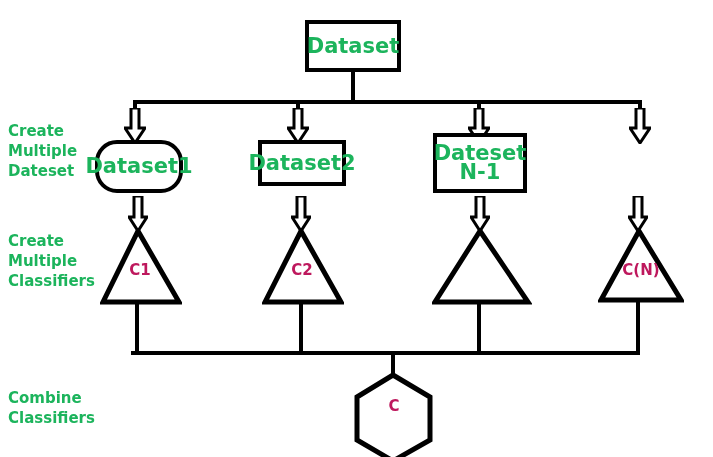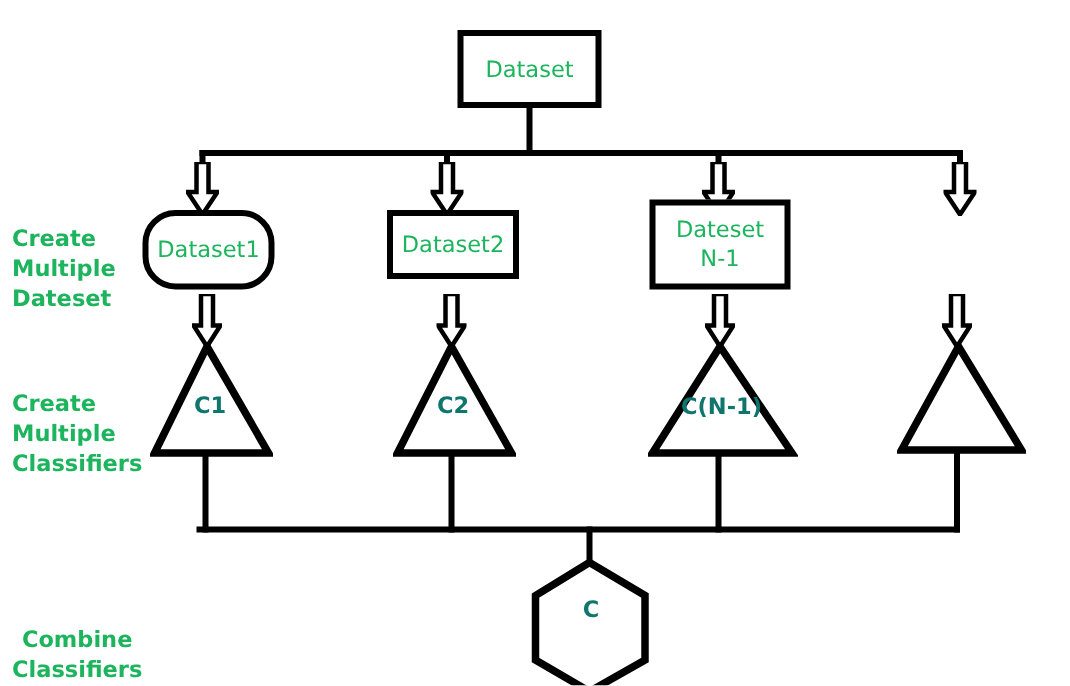--- a/index.html
+++ b/index.html
@@ -19,37 +19,36 @@
   }
   
   .stage-label {
     position: absolute;
     color: #1cb45c;
     font-weight: bold;
     font-size: 15px;
     line-height: 20px;
     font-family: "DejaVu Sans", sans-serif;
     white-space: pre-line;
-    margin-top: 28px;
   }
   
   .box {
     position: absolute;
     border: 4px solid #000000;
     background: #ffffff;
     box-sizing: border-box;
     display: flex;
     align-items: center;
     justify-content: center;
     text-align: center;
   }
   .box-text {
     color: #1cb45c;
-    font-weight: normal;
-    font-size: 15px;
+    font-weight: bold;
+    font-size: 21px;
     line-height: 19px;
     white-space: pre-line;
     font-family: "DejaVu Sans", sans-serif;
   }
   
   .line-h {
     position: absolute;
     background: #000000;
     height: 4px;
   }
@@ -63,21 +62,21 @@
     position: absolute;
   }
   .arrow svg { display: block; }
   
   .tri {
     position: absolute;
   }
   .tri svg { display: block; }
   .shape-text {
     position: absolute;
-    color: #0f766e;
+    color: #be185d;
     font-weight: bold;
     font-size: 15px;
     line-height: 17px;
     text-align: center;
     font-family: "DejaVu Sans", sans-serif;
     white-space: nowrap;
   }
   
   .hex {
     position: absolute;
@@ -90,21 +89,21 @@
 <div id="canvas">
 
   <div class="stage-label" style="left:8px; top:121px;">Create
 Multiple
 Dateset</div>
 
   <div class="stage-label" style="left:8px; top:231px;">Create
 Multiple
 Classifiers</div>
 
-  <div class="stage-label" style="left:8px; top:388px;text-align:center;">Combine
+  <div class="stage-label" style="left:8px; top:388px;">Combine
 Classifiers</div>
 
   <div class="box" style="left:305px; top:20px; width:96px; height:52px;">
     <span class="box-text">Dataset</span>
   </div>
 
   <div class="line-v" style="left:351px; top:72px; height:30px;"></div>
 
   <div class="line-h" style="left:133px; top:100px; width:509px;"></div>
 
@@ -181,27 +180,27 @@
       <polygon points="39,3 79,74 3,74" fill="#ffffff" stroke="#000000" stroke-width="5" stroke-linejoin="miter"></polygon>
     </svg>
   </div>
   <span class="shape-text" style="left:263px; top:262px; width:78px;">C2</span>
 
   <div class="tri" style="left:432px; top:228px;">
     <svg width="100" height="78" viewBox="0 0 100 78">
       <polygon points="48,3 96,74 3,74" fill="#ffffff" stroke="#000000" stroke-width="5" stroke-linejoin="miter"></polygon>
     </svg>
   </div>
-  <span class="shape-text" style="left:434px; top:263px; width:94px;">C(N-1)</span>
 
   <div class="tri" style="left:598px; top:228px;">
     <svg width="86" height="78" viewBox="0 0 86 78">
       <polygon points="41,3 83,72 3,72" fill="#ffffff" stroke="#000000" stroke-width="5" stroke-linejoin="miter"></polygon>
     </svg>
   </div>
+  <span class="shape-text" style="left:600px; top:262px; width:82px;">C(N)</span>
 
   <div class="line-v" style="left:135px; top:300px; height:55px;"></div>
   <div class="line-v" style="left:299px; top:300px; height:55px;"></div>
   <div class="line-v" style="left:477px; top:300px; height:55px;"></div>
   <div class="line-v" style="left:636px; top:298px; height:57px;"></div>
 
   <div class="line-h" style="left:131px; top:351px; width:509px;"></div>
 
   <div class="line-v" style="left:391px; top:351px; height:25px;"></div>
 

